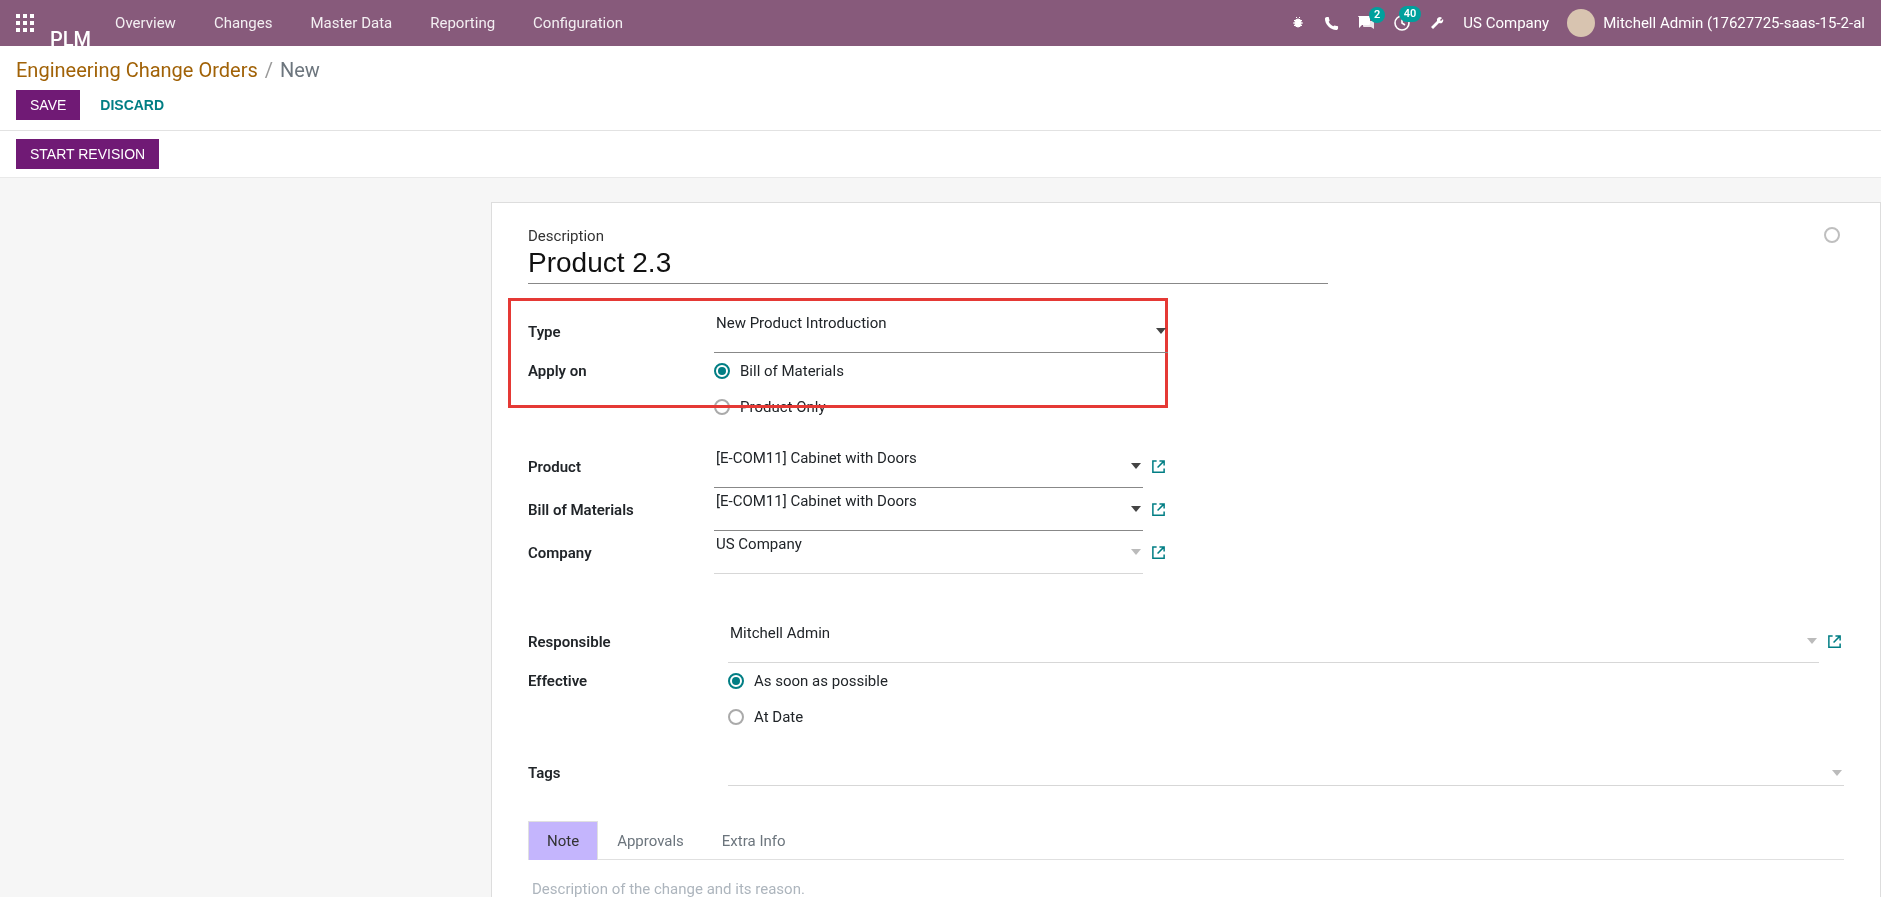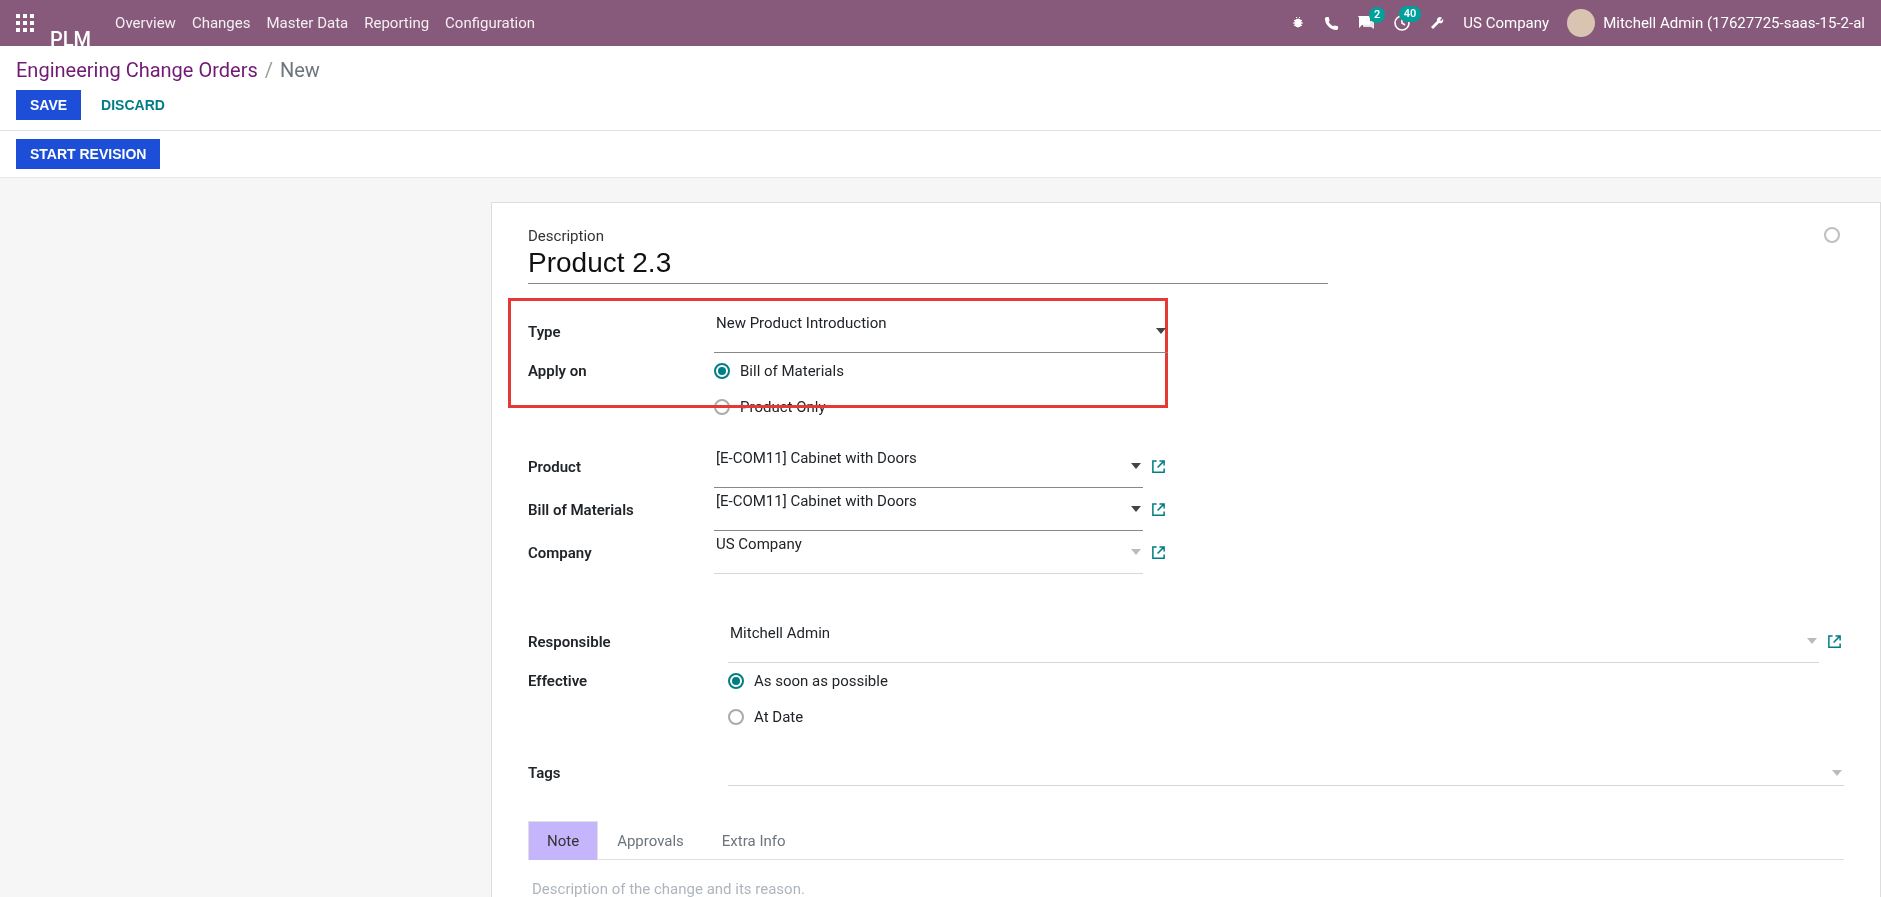--- a/index.html
+++ b/index.html
@@ -24,21 +24,21 @@
     display:flex; align-items:center;
   }
   .top-nav .brand {
     font-size: 20px;
     font-weight: 500;
     margin-right: 24px;
     margin-top: 31px;
   }
   .top-nav .menu {
     display: flex;
-    gap: 16px;
+    gap: 38px;
     flex: 0 0 auto;
   }
   .top-nav .menu-item {
     font-size: 15px;
     cursor: pointer;
     color: rgba(255,255,255,0.9);
   }
   .top-nav .spacer { flex: 1 1 auto; }
   .top-nav .right-tray {
     display:flex; align-items:center; gap:18px;
@@ -54,27 +54,27 @@
   .user-block { display:flex; align-items:center; gap:8px; font-size:15px; }
   .tray-company { font-size:15px; }
 
   
   .control-panel {
     background: #fff;
     padding: 12px 16px 0 16px;
     border-bottom: 1px solid #e2e2e2;
   }
   .breadcrumbs { font-size: 20px; margin-bottom: 8px; }
-  .breadcrumbs .link { color:#701a75; cursor:pointer; }
+  .breadcrumbs .link { color:#a16207; cursor:pointer; }
   .breadcrumbs .sep { color:#999; margin: 0 2px; }
   .breadcrumbs .current { color:#6c757d; }
   .btn-row { display:flex; gap:10px; padding-bottom: 10px; }
   .btn-primary {
-    background:#1d4ed8; color:#fff; border:none; padding:7px 14px;
-    font-size:14px; font-weight:700; cursor:pointer;
+    background:#701a75; color:#fff; border:none; padding:7px 14px;
+    font-size:14px; font-weight:400; cursor:pointer;
   }
   .btn-link {
     background:none; color:#017e84; border:none; padding:7px 10px;
     font-size:14px; font-weight:600; cursor:pointer;
   }
 
   
   .status-bar { background:#fff; padding:8px 16px; border-bottom:1px solid #e9e9e9; }
   .status-bar .btn-primary { font-size:14px; }
 

